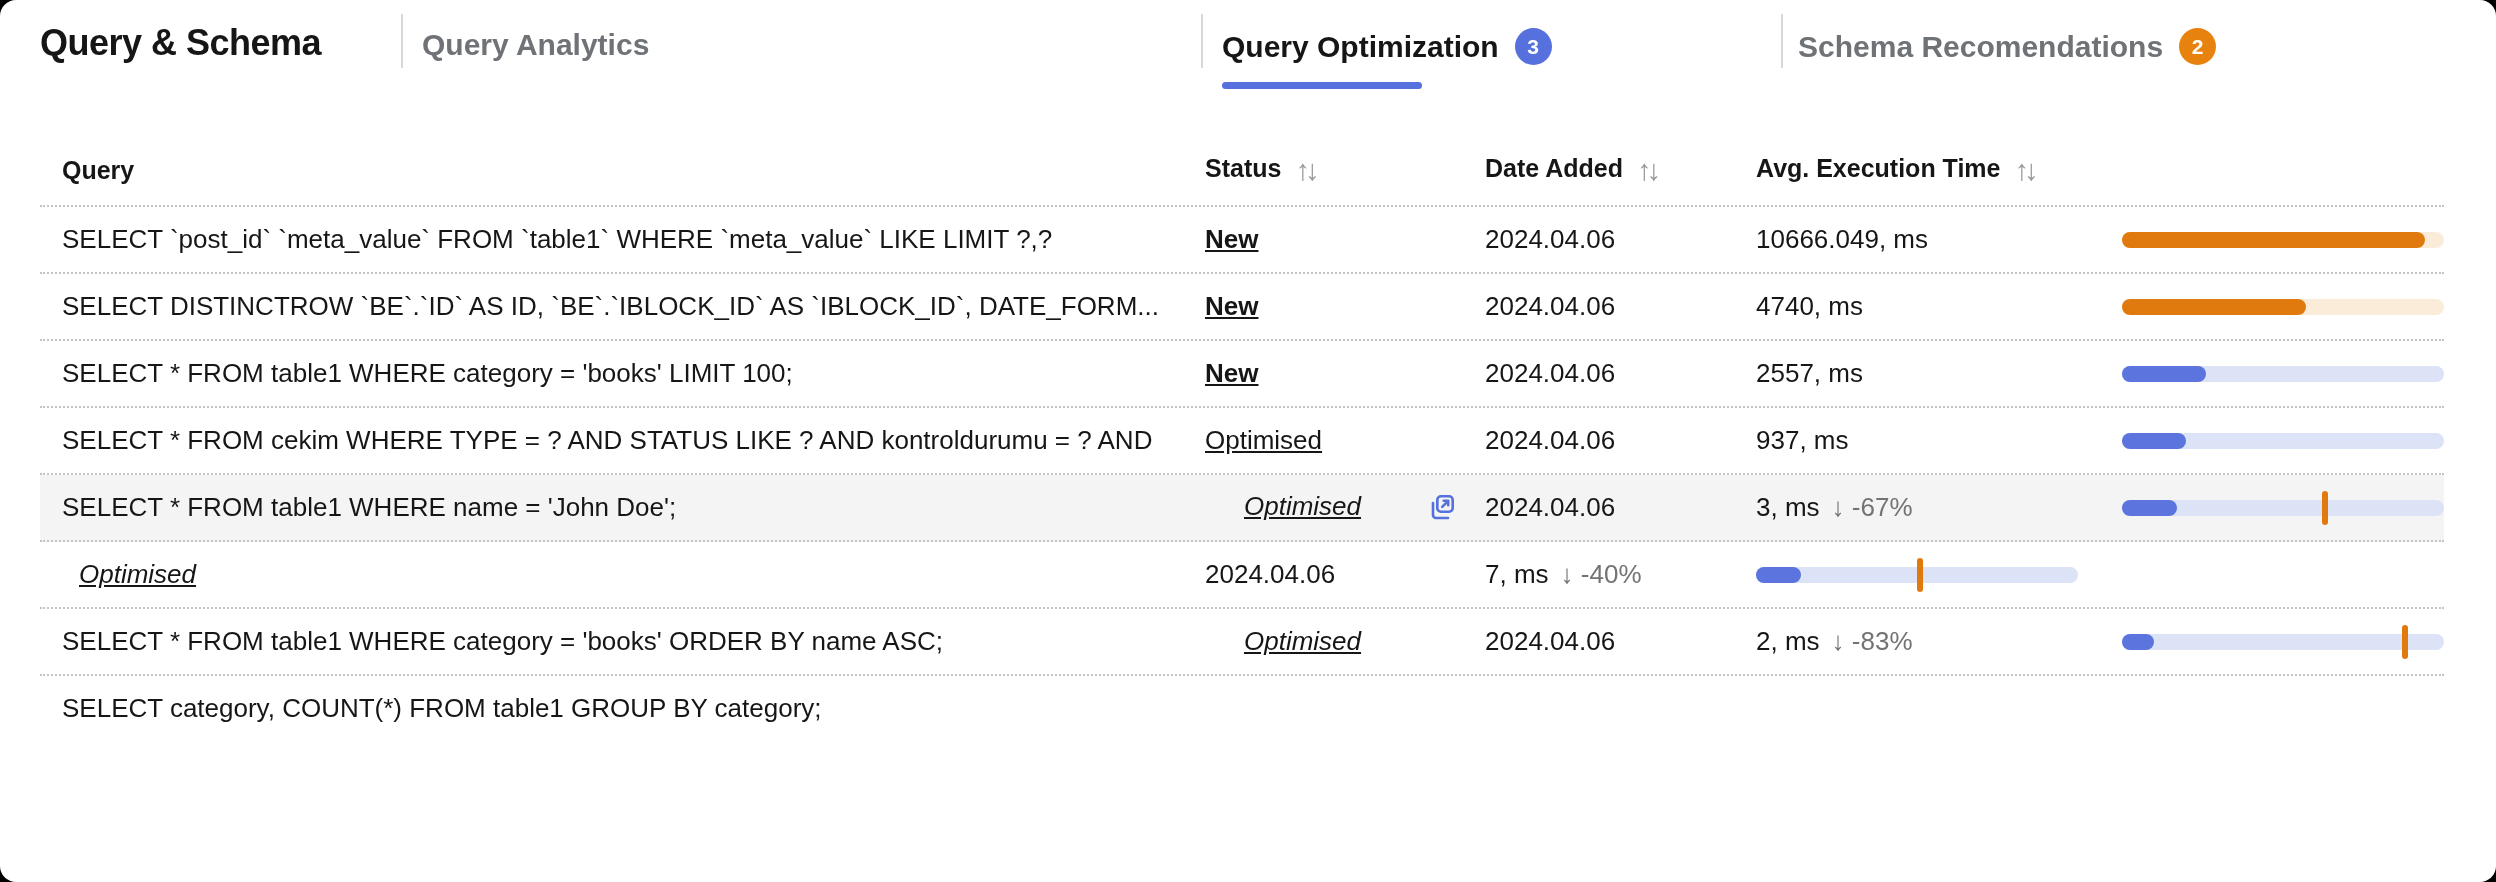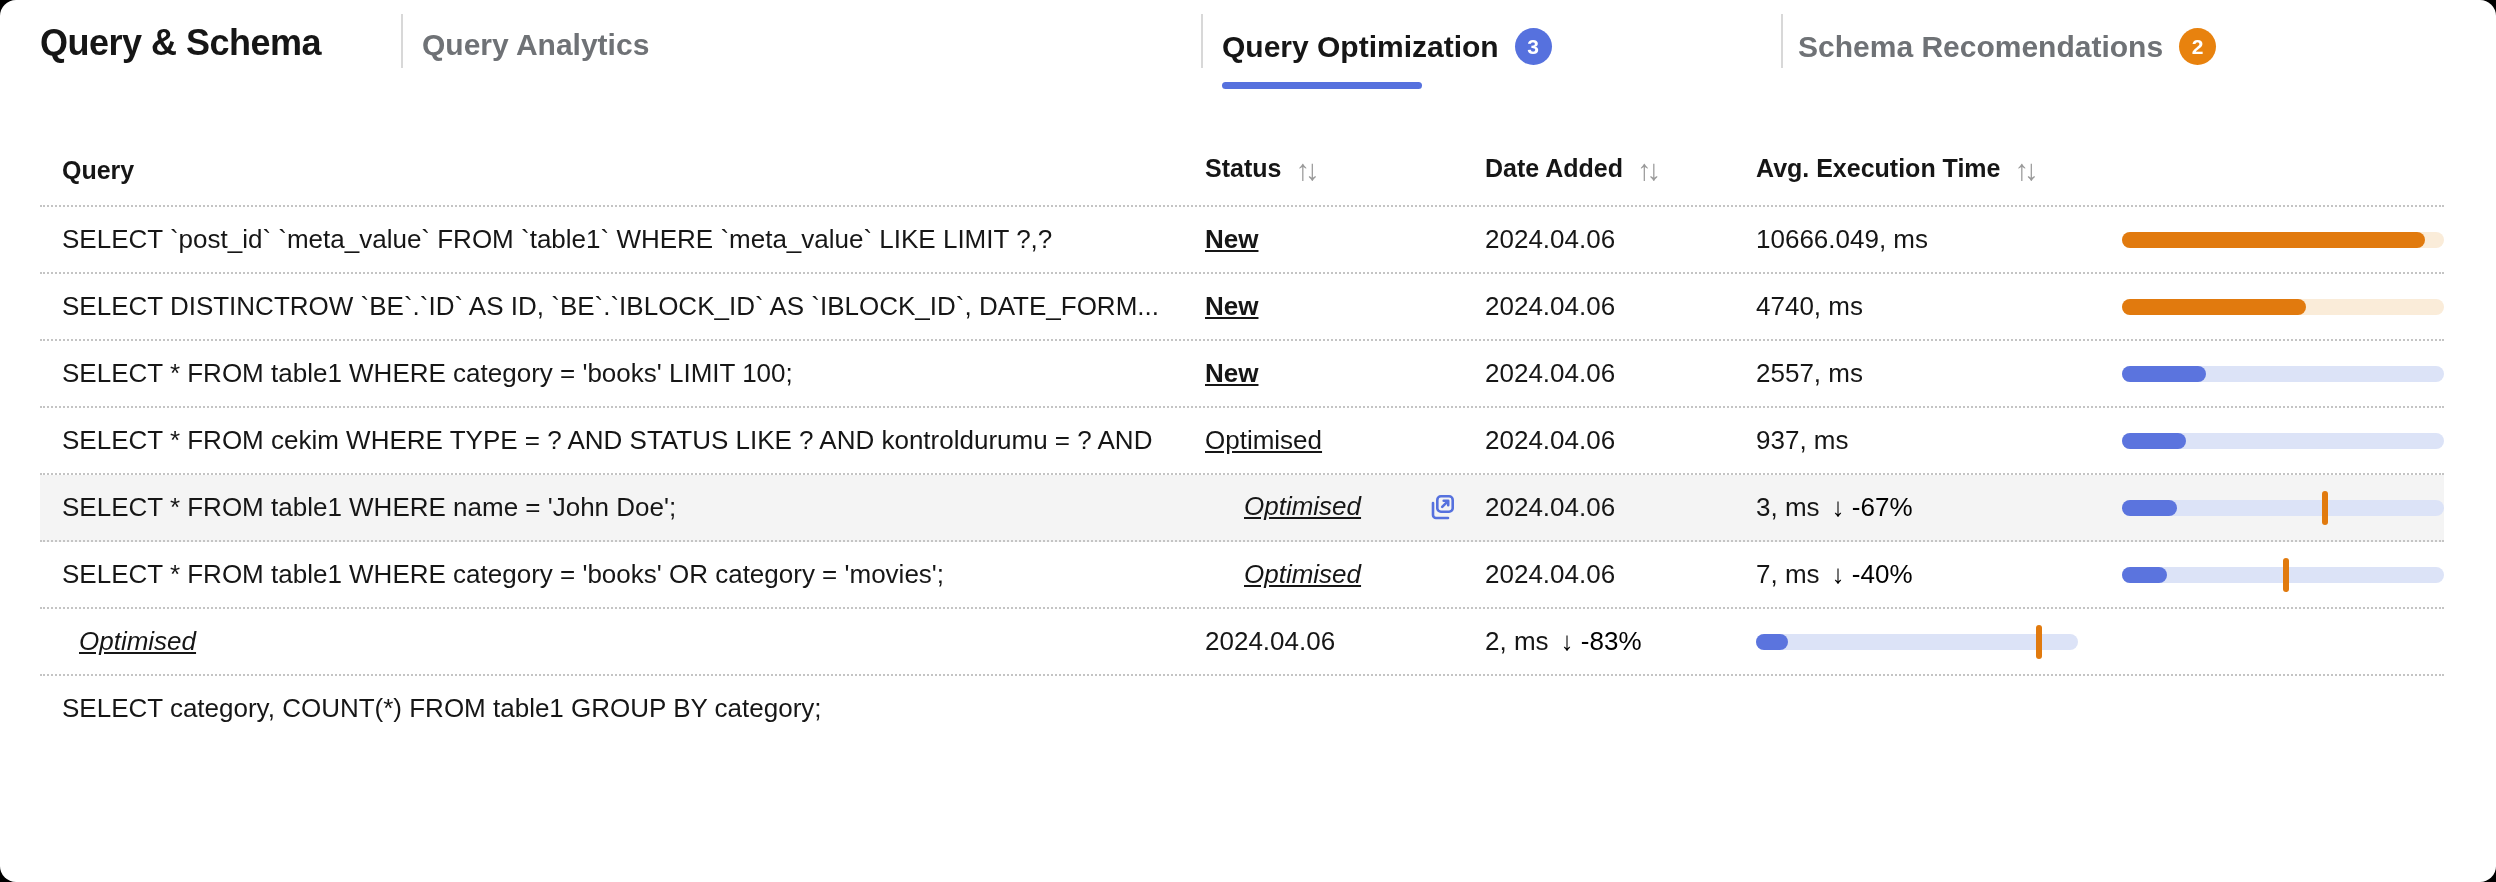--- a/index.html
+++ b/index.html
@@ -32,21 +32,21 @@
   .row:last-child { border-bottom:none; }
   .row.highlighted { background:#f4f4f4; }
   .cell { white-space:nowrap; overflow:hidden; }
   .query-cell { padding-left:22px; text-overflow:ellipsis; }
   .status-cell { display:flex; align-items:flex-start; justify-content:space-between; overflow:visible;text-decoration:underline; }
   .status.new { font-weight:700; }
   .status.requested { font-weight:400; }
   .status.optimised { font-style:italic;margin-left:39px; }
   .launch { display:inline-flex; margin-right:26px; cursor:pointer; }
   .time-cell { display:flex; align-items:baseline; gap:12px; }
-  .imp { color:#000000; }
+  .imp { color:#737373; }
 
   .bar-cell { overflow:visible; }
   .bar { position:relative; width:322px; height:16px; border-radius:8px; }
   .bar.orange { background:#faecd9; }
   .bar.blue { background:#dce3f7; }
   .bar .fill { position:absolute; left:0; top:0; height:16px; border-radius:8px; }
   .bar.orange .fill { background:#e17a0e; }
   .bar.blue .fill { background:#5b74de; }
   .bar .marker { position:absolute; top:50%; transform:translateY(-50%); width:6px; height:34px; border-radius:3px; background:#e17a0e; }
 </style>
@@ -190,39 +190,39 @@
     </div>
     <div class="cell bar-cell">
       <div class="bar blue">
         <div class="fill" style="width: 17%;"></div>
         <div class="marker" style="left: calc(63% - 3px);"></div>
       </div>
     </div>
   </div>
 
   <div class="row">
-    <div class="cell query-cell">SELECT * FROM table1 WHERE category = 'books' OR category = 'movies';</div>
     <div class="cell status-cell">
       <span class="status optimised">Optimised</span>
 
     </div>
     <div class="cell">2024.04.06</div>
     <div class="cell time-cell">
       <span>7, ms</span>
       <span class="imp">↓ -40%</span>
     </div>
     <div class="cell bar-cell">
       <div class="bar blue">
         <div class="fill" style="width: 14%;"></div>
         <div class="marker" style="left: calc(51% - 3px);"></div>
       </div>
     </div>
   </div>
 
   <div class="row">
+    <div class="cell query-cell">SELECT * FROM table1 WHERE category = 'books' ORDER BY name ASC;</div>
     <div class="cell status-cell">
       <span class="status optimised">Optimised</span>
 
     </div>
     <div class="cell">2024.04.06</div>
     <div class="cell time-cell">
       <span>2, ms</span>
       <span class="imp">↓ -83%</span>
     </div>
     <div class="cell bar-cell">

